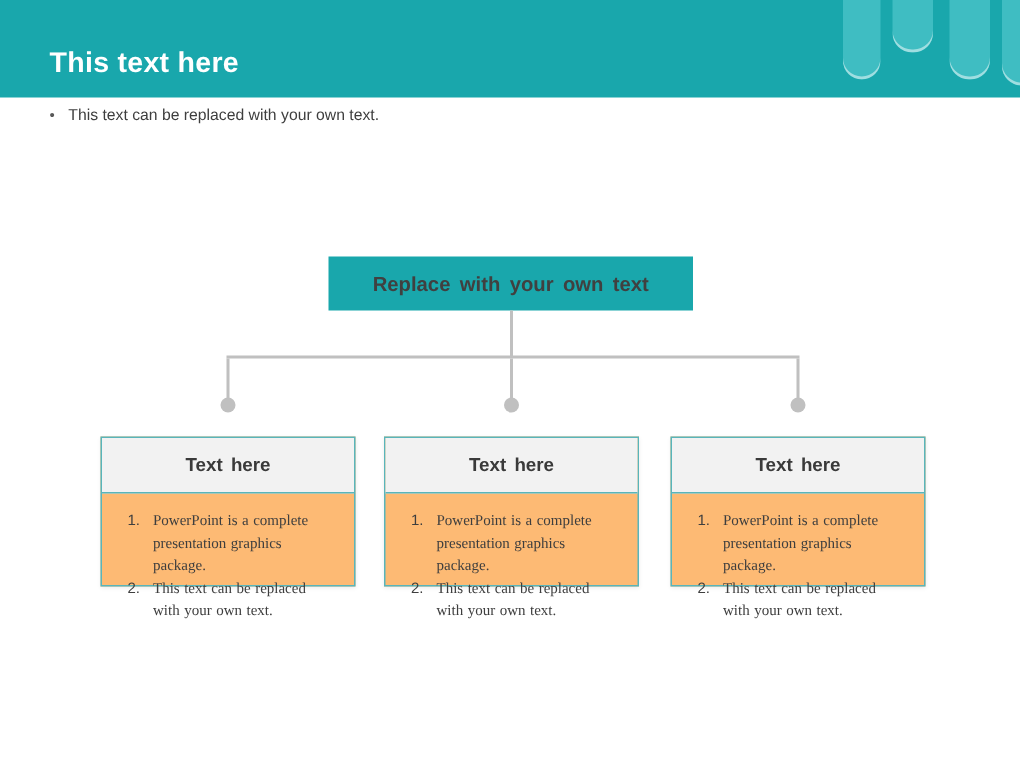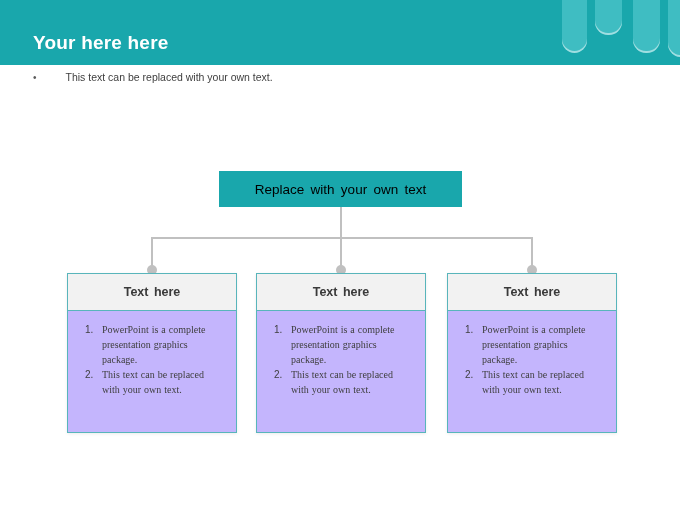--- a/index.html
+++ b/index.html
@@ -34,52 +34,52 @@
   .pill-c{left:633px;width:27px;height:53px;}
   .pill-d{left:668px;width:26px;height:57px;}
 
   
   .bullet-row{
     position:absolute;left:33px;top:71px;
     display:flex;align-items:flex-start;
     font-size:10.5px;color:var(--text-dark,#3E3E3E);
   }
   .bullet-marker{margin-right:9px;font-size:10px;color:#595959;line-height:13px;}
-  .bullet-text{line-height:13px;white-space:nowrap;margin-left:20px;}
+  .bullet-text{line-height:13px;white-space:nowrap;}
 
   
   .root-box{
     position:absolute;left:219px;top:171px;width:243px;height:36px;
     background:var(--teal,#19A7AC);
     display:flex;align-items:center;justify-content:center;
   }
   .root-box-label{
-    color:#000000;font-weight:normal;font-size:13.5px;word-spacing:2.5px;white-space:nowrap;
+    color:#404040;font-weight:bold;font-size:13.5px;word-spacing:2.5px;white-space:nowrap;
   }
 
   
   .conn{position:absolute;background:var(--connector,#C0C0C0);}
   .conn-root-v{left:340px;top:207px;width:2px;height:31px;}
   .conn-h{left:151px;top:237px;width:382px;height:2px;}
   .conn-stub{top:239px;width:2px;height:27px;}
   .stub-1{left:151px;}
   .stub-2{left:340px;}
   .stub-3{left:531px;}
   .dot{
     position:absolute;top:265px;width:10px;height:10px;border-radius:50%;
     background:var(--connector,#C0C0C0);
   }
   .dot-1{left:147px;}
   .dot-2{left:336px;}
   .dot-3{left:527px;}
 
   
   .node{
-    position:absolute;top:273px;width:170px;height:160px;
-    background:#c4b5fd;
+    position:absolute;top:291px;width:170px;height:100px;
+    background:#fdba74;
     border:1px solid var(--box-border,#58B5BB);
     box-sizing:border-box;
     box-shadow:0 1px 3px rgba(0,0,0,.08);
   }
   .node-1{left:67px;}
   .node-2{left:256px;}
   .node-3{left:447px;}
   .node-header{
     height:37px;background:var(--band,#F2F2F2);
     border-bottom:1px solid var(--box-border,#58B5BB);
@@ -101,21 +101,21 @@
 </head>
 <body>
 
 <div class="slide">
 
   <div class="header">
     <div class="pill pill-a"></div>
     <div class="pill pill-b"></div>
     <div class="pill pill-c"></div>
     <div class="pill pill-d"></div>
-    <div class="title">Your here here</div>
+    <div class="title">This text here</div>
   </div>
 
   <div class="bullet-row">
     <span class="bullet-marker">•</span>
     <span class="bullet-text">This text can be replaced with your own text.</span>
   </div>
 
   <div class="root-box">
     <span class="root-box-label">Replace with your own text</span>
   </div>

